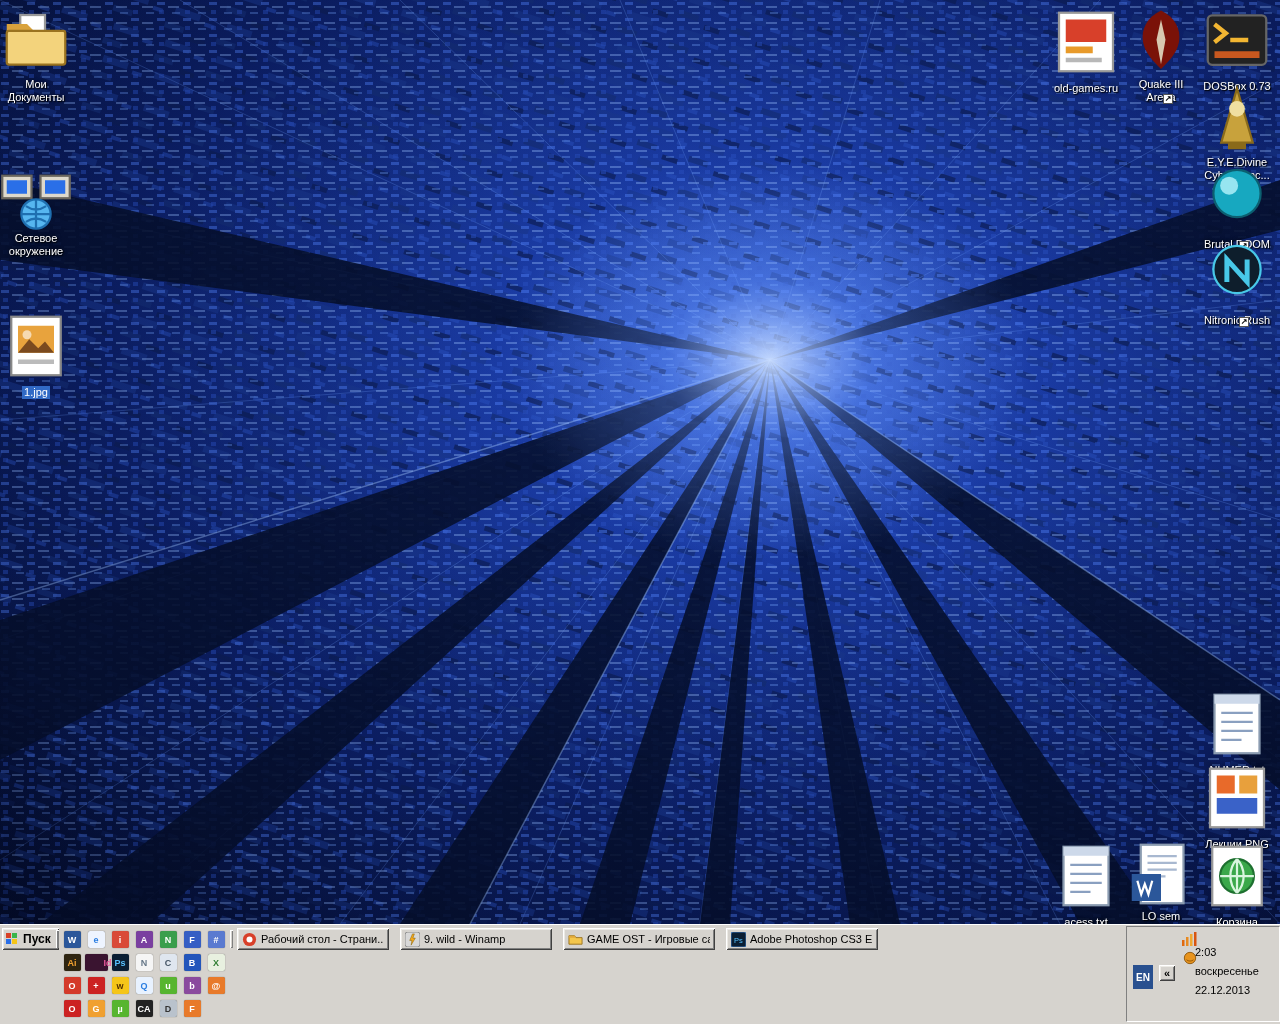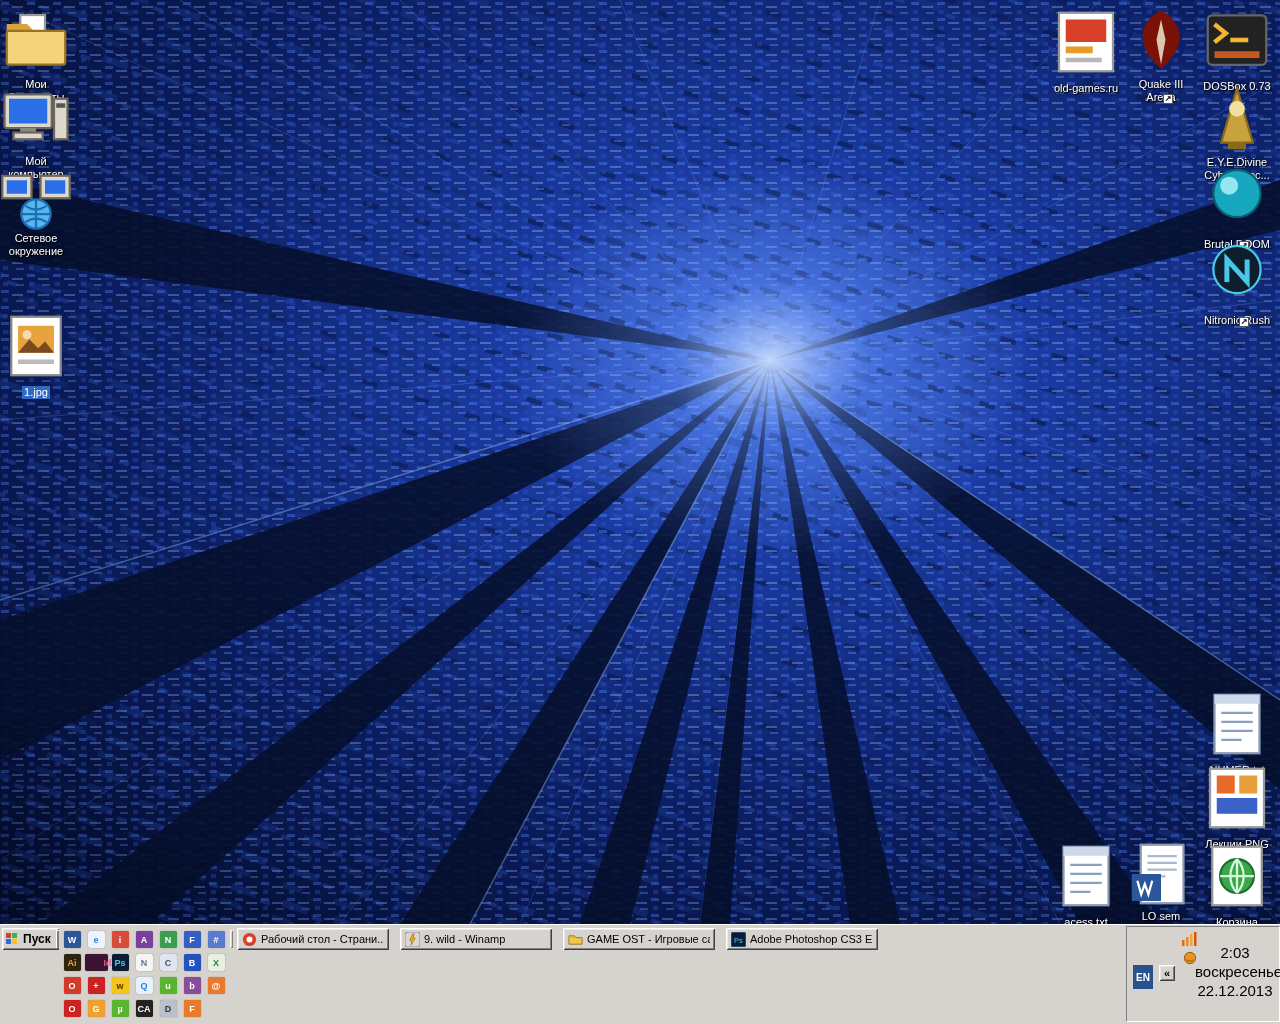--- a/index.html
+++ b/index.html
@@ -32,21 +32,21 @@
   .qlicon{width:17px;height:17px;border-radius:2px;display:flex;align-items:center;justify-content:center;font-size:9px;font-weight:bold;box-shadow:0 0 1px rgba(0,0,0,.6)}
 
   .taskbtn{position:absolute;top:4px;height:22px;width:152px;display:flex;align-items:center;gap:4px;padding:0 5px;font-size:11px;color:#000;white-space:nowrap;overflow:hidden;cursor:pointer}
   .taskbtn .tbicon{width:15px;height:15px;flex:0 0 15px}
   .taskbtn .tbicon svg{width:15px;height:15px;display:block}
   .taskbtn .tblabel{overflow:hidden}
 
   #tray{position:absolute;right:0;top:2px;height:96px;width:154px;border:1px solid;border-color:#808080 #fff #fff #808080;background:#d6d3ce}
   .en-badge{position:absolute;left:6px;top:38px;width:20px;height:24px;background:#29508f;color:#fff;font-size:10px;font-weight:bold;display:flex;align-items:center;justify-content:center;cursor:pointer}
   .chevron-btn{position:absolute;left:32px;top:38px;width:16px;height:16px;font-size:11px;font-weight:bold;color:#000;display:flex;align-items:center;justify-content:center;cursor:pointer}
-  #clock{position:absolute;right:4px;top:16px;width:80px;font-size:15px;line-height:19px;text-align:center;color:#000}
+  #clock{position:absolute;right:4px;top:16px;width:80px;font-size:11px;line-height:19px;color:#000}
   .tray-icon{position:absolute;cursor:pointer}
   .tray-icon svg{display:block}
 </style>
 </head>
 <body>
 
 <div id="desktop">
 
   <svg id="wallpaper" viewBox="0 0 1280 924" preserveAspectRatio="none">
     <defs>
@@ -130,33 +130,20 @@
     <span class="ic">
       <svg viewBox="0 0 32 32">
           <rect x="9" y="4" width="11" height="9" fill="#fff" stroke="#999"></rect>
           <path d="M3 8h9l3 3h14v3H3z" fill="#d9a23c"></path>
           <rect x="3" y="11" width="26" height="15" rx="1" fill="#f3d37c" stroke="#9a7320"></rect>
         </svg>
     </span>
     <span class="lbl">Мои Документы</span>
   </div>
 
-  <div class="di" style="left:0;top:83px">
-    <span class="ic">
-      <svg viewBox="0 0 32 32">
-          <rect x="2" y="5" width="21" height="15" rx="1" fill="#ded9cc" stroke="#6b675e"></rect>
-          <rect x="4" y="7" width="17" height="11" fill="#2a6fe8"></rect>
-          <rect x="9" y="20" width="7" height="2" fill="#8d897e"></rect>
-          <rect x="6" y="22" width="13" height="3" fill="#ded9cc" stroke="#6b675e"></rect>
-          <rect x="24" y="7" width="6" height="18" fill="#ded9cc" stroke="#6b675e"></rect>
-          <rect x="25" y="9" width="4" height="2" fill="#555"></rect>
-        </svg>
-    </span>
-    <span class="lbl">Мой компьютер</span>
-  </div>
 
   <div class="di" style="left:0;top:160px">
     <span class="ic">
       <svg viewBox="0 0 32 32">
           <rect x="1" y="7" width="13" height="10" fill="#ded9cc" stroke="#6b675e"></rect>
           <rect x="3" y="9" width="9" height="6" fill="#2a6fe8"></rect>
           <rect x="18" y="7" width="13" height="10" fill="#ded9cc" stroke="#6b675e"></rect>
           <rect x="20" y="9" width="9" height="6" fill="#2a6fe8"></rect>
           <circle cx="16" cy="24" r="6.5" fill="#56b6f0" stroke="#1f6fb0"></circle>
           <path d="M9.5 24h13M16 17.5v13M11.5 20.5c3 2 6 2 9 0M11.5 27.5c3-2 6-2 9 0" stroke="#1f6fb0" fill="none"></path>

